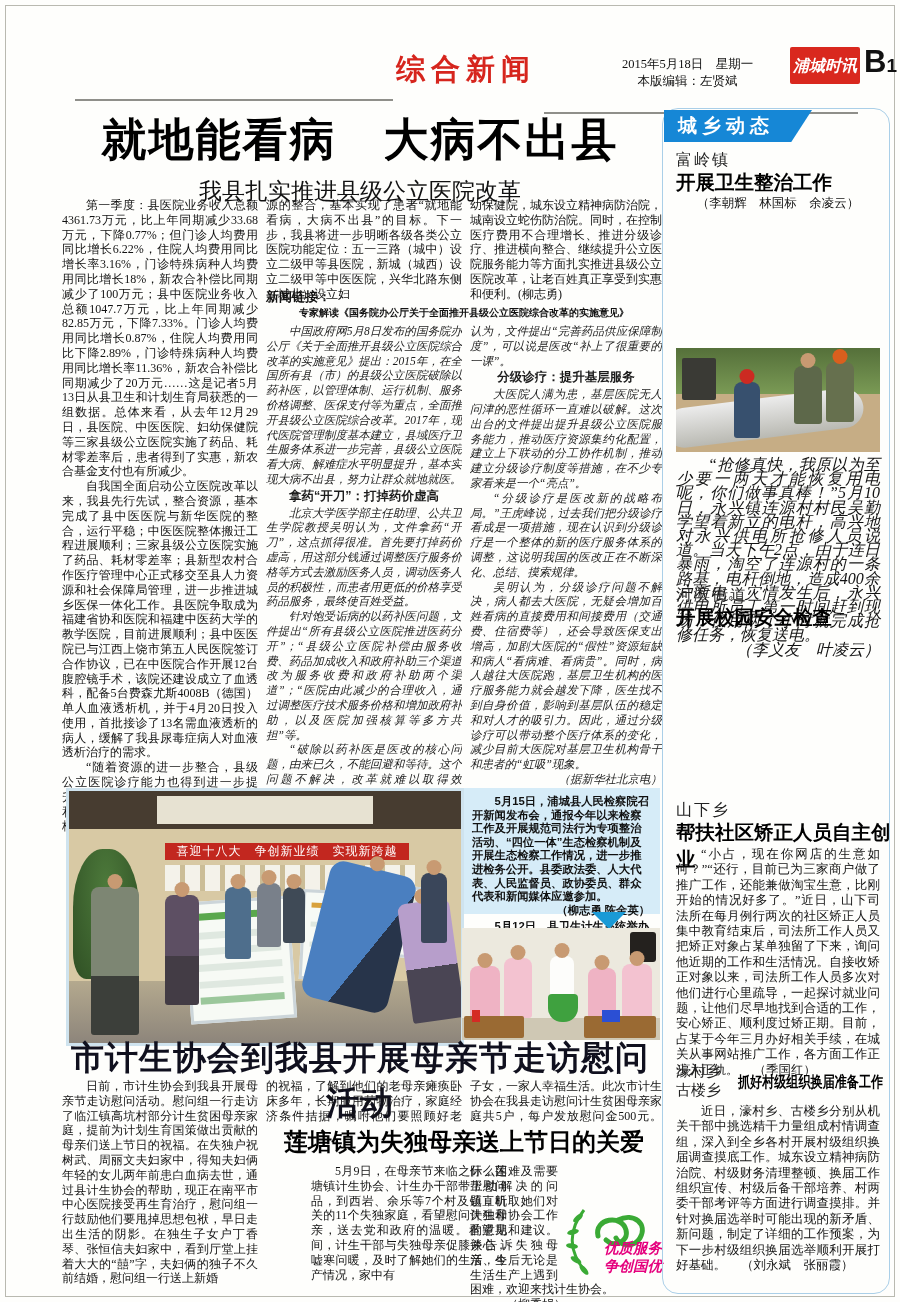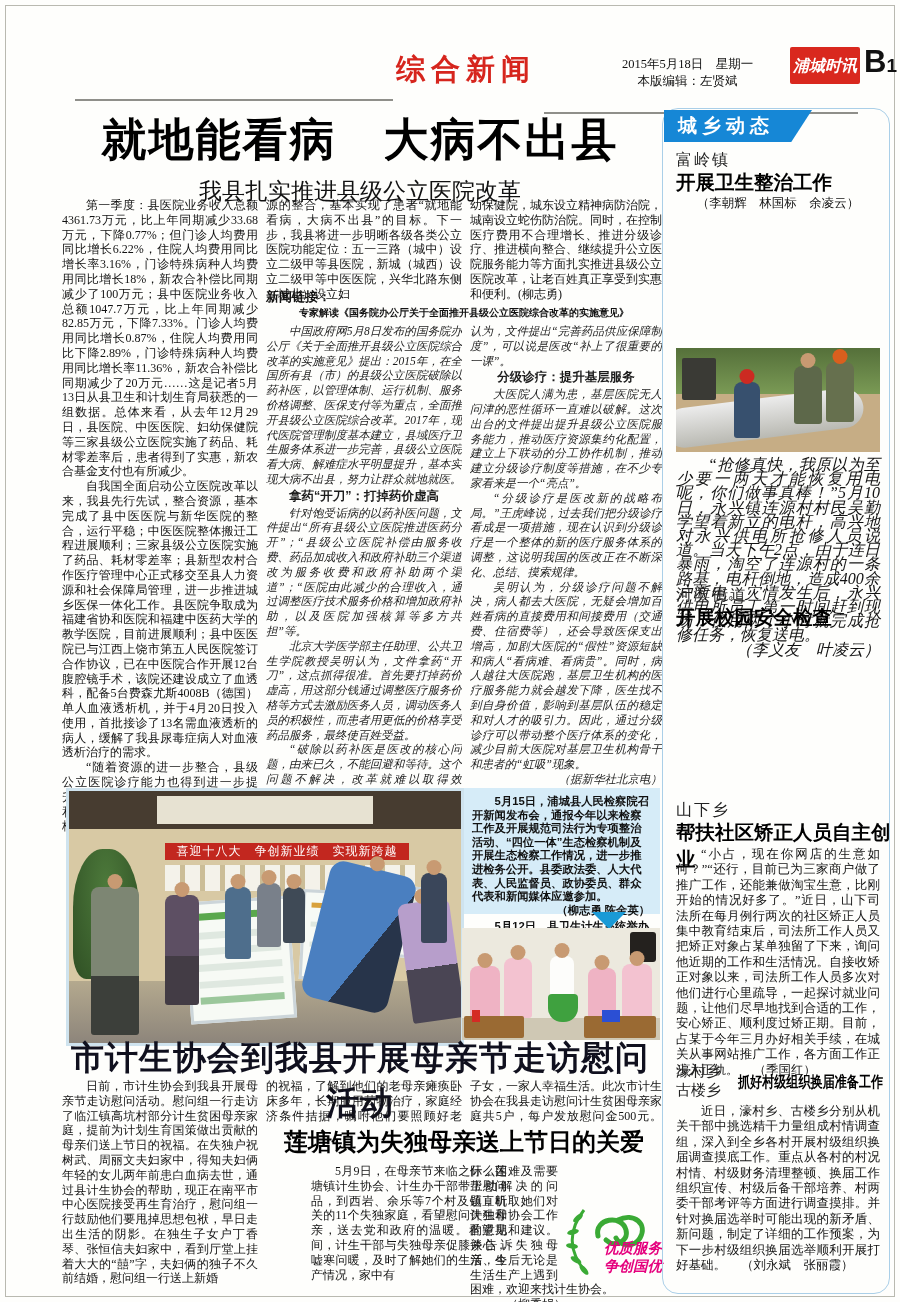--- a/index.html
+++ b/index.html
@@ -102,22 +102,22 @@
   </div>
   <div class="abs bodycol jt" style="left:470px;top:198px;width:192px;">
     <p>幼保健院，城东设立精神病防治院，城南设立蛇伤防治院。同时，在控制医疗费用不合理增长、推进分级诊疗、推进横向整合、继续提升公立医院服务能力等方面扎实推进县级公立医院改革，让老百姓真正享受到实惠和便利。(柳志勇)</p>
   </div>
 
   <div class="abs nl-label sans">新闻链接：</div>
   <div class="abs nl-h sans">专家解读《国务院办公厅关于全面推开县级公立医院综合改革的实施意见》</div>
   <div class="abs nlcol jt" style="left:266px;width:196px;">
     <p class="ind">中国政府网5月8日发布的国务院办公厅《关于全面推开县级公立医院综合改革的实施意见》提出：2015年，在全国所有县（市）的县级公立医院破除以药补医，以管理体制、运行机制、服务价格调整、医保支付等为重点，全面推开县级公立医院综合改革。2017年，现代医院管理制度基本建立，县域医疗卫生服务体系进一步完善，县级公立医院看大病、解难症水平明显提升，基本实现大病不出县，努力让群众就地就医。</p>
     <div class="nl-sub">拿药“开刀”：打掉药价虚高</div>
+    <p class="ind">北京大学医学部主任助理、公共卫生学院教授吴明认为，文件拿药“开刀”，这点抓得很准。首先要打掉药价虚高，用这部分钱通过调整医疗服务价格等方式去激励医务人员，调动医务人员的积极性，而患者用更低的价格享受药品服务，最终使百姓受益。</p>
     <p class="ind">针对饱受诟病的以药补医问题，文件提出“所有县级公立医院推进医药分开”；“县级公立医院补偿由服务收费、药品加成收入和政府补助三个渠道改为服务收费和政府补助两个渠道”；“医院由此减少的合理收入，通过调整医疗技术服务价格和增加政府补助，以及医院加强核算等多方共担”等。</p>
-    <p class="ind">北京大学医学部主任助理、公共卫生学院教授吴明认为，文件拿药“开刀”，这点抓得很准。首先要打掉药价虚高，用这部分钱通过调整医疗服务价格等方式去激励医务人员，调动医务人员的积极性，而患者用更低的价格享受药品服务，最终使百姓受益。</p>
     <p class="ind">“破除以药补医是医改的核心问题，由来已久，不能回避和等待。这个问题不解决，改革就难以取得效果。”中国人民大学医改研究中心主任王虎峰</p>
   </div>
   <div class="abs nlcol jt" style="left:470px;width:192px;">
     <p>认为，文件提出“完善药品供应保障制度”，可以说是医改“补上了很重要的一课”。</p>
     <div class="nl-sub">分级诊疗：提升基层服务</div>
     <p class="ind">大医院人满为患，基层医院无人问津的恶性循环一直难以破解。这次出台的文件提出提升县级公立医院服务能力，推动医疗资源集约化配置，建立上下联动的分工协作机制，推动建立分级诊疗制度等措施，在不少专家看来是一个“亮点”。</p>
     <p class="ind">“分级诊疗是医改新的战略布局。”王虎峰说，过去我们把分级诊疗看成是一项措施，现在认识到分级诊疗是一个整体的新的医疗服务体系的调整，这说明我国的医改正在不断深化、总结、摸索规律。</p>
     <p class="ind">吴明认为，分级诊疗问题不解决，病人都去大医院，无疑会增加百姓看病的直接费用和间接费用（交通费、住宿费等），还会导致医保支出增高，加剧大医院的“假性”资源短缺和病人“看病难、看病贵”。同时，病人越往大医院跑，基层卫生机构的医疗服务能力就会越发下降，医生找不到自身价值，影响到基层队伍的稳定和对人才的吸引力。因此，通过分级诊疗可以带动整个医疗体系的变化，减少目前大医院对基层卫生机构骨干和患者的“虹吸”现象。</p>
     <p class="credit-r">（据新华社北京电）</p>
   </div>
@@ -242,15 +242,15 @@
   <div class="abs sb-body jt" style="left:676px;top:847px;">
     <p class="ind"><span>“小占，现在你网店的生意如何？”“还行，目前已为三家商户做了推广工作，还能兼做淘宝生意，比刚开始的情况好多了。”近日，山下司法所在每月例行两次的社区矫正人员集中教育结束后，司法所工作人员又把矫正对象占某单独留了下来，询问他近期的工作和生活情况。自接收矫正对象以来，司法所工作人员多次对他们进行心里疏导，一起探讨就业问题，让他们尽早地找到合适的工作，安心矫正、顺利度过矫正期。目前，占某于今年三月办好相关手续，在城关从事网站推广工作，各方面工作正步入正轨。</span><span class="inline-credit">（季国红）</span></p>
   </div>
 
   <div class="abs" style="left:676px;top:1062px;font-size:15px;line-height:19px;color:#222;">
     <div>濠村乡</div>
     <div>古楼乡</div>
   </div>
   <div class="abs sb-title a4title" style="left:738px;top:1072px;">抓好村级组织换届准备工作</div>
   <div class="abs sb-body jt" style="left:676px;top:1104px;">
-    <p class="ind"><span>近日，濠村乡、古楼乡分别从机关干部中挑选精干力量组成村情调查组，深入到全乡各村开展村级组织换届调查摸底工作。重点从各村的村况村情、村级财务清理整顿、换届工作组织宣传、村级后备干部培养、村两委干部考评等方面进行调查摸排。并针对换届选举时可能出现的新矛盾、新问题，制定了详细的工作预案，为下一步村级组织换届选举顺利开展打好基础。</span><span class="inline-credit">（刘永斌　张丽霞）</span></p>
+    <p class="ind"><span>近日，濠村乡、古楼乡分别从机关干部中挑选精干力量组成村情调查组，深入到全乡各村开展村级组织换届调查摸底工作。城东设立精神病防治院、村级财务清理整顿、换届工作组织宣传、村级后备干部培养、村两委干部考评等方面进行调查摸排。并针对换届选举时可能出现的新矛盾、新问题，制定了详细的工作预案，为下一步村级组织换届选举顺利开展打好基础。</span><span class="inline-credit">（刘永斌　张丽霞）</span></p>
   </div>
 </div>
 
 </body></html>

